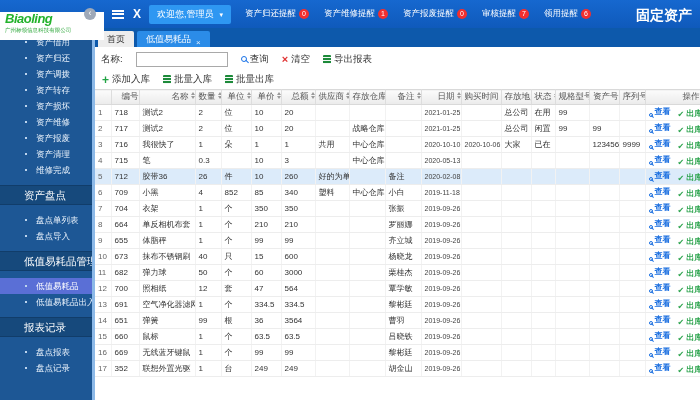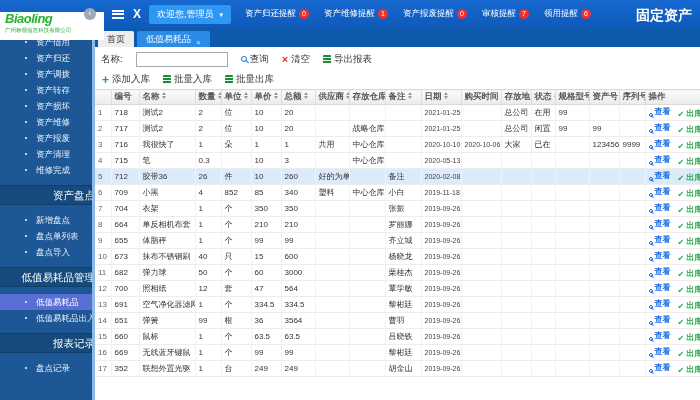--- a/index.html
+++ b/index.html
@@ -39,23 +39,23 @@
   .sidebar { position:absolute; top:28px; left:0; width:95px; bottom:0; background:#1d5795;
     overflow:hidden; z-index:3; }
   .sidebar::after { content:""; position:absolute; top:0; right:0; width:3px; height:100%;
     background:#8cb9e8; }
   .side-item { height:16px; line-height:16px; font-size:8.5px; color:#e8f1fb;
     padding-left:36px; position:relative; cursor:pointer; white-space:nowrap; overflow:hidden; }
   .side-item::before { content:""; position:absolute; left:25px; top:7px; width:2px; height:2px;
     background:#bcd4ee; }
   .side-item.active { background:#5a6fd6; color:#fff; }
   .side-item.partial { margin-top:-10px; }
-  .side-header { height:20px; line-height:19px; font-size:10.5px; color:#fff; padding-left:16px;
+  .side-header { height:20px; line-height:19px; font-size:10.5px; color:#fff; padding-left:24px;
     background:#16497c; border-top:1px solid #113d6a; border-bottom:1px solid #113d6a;
-    margin:7px 0; cursor:pointer; white-space:nowrap; overflow:hidden;text-align:right; }
+    margin:7px 0; cursor:pointer; white-space:nowrap; overflow:hidden; }
 
   
   .tabstrip { position:absolute; top:28px; left:95px; right:0; height:19px; background:#0d59ab;
     display:flex; align-items:flex-end; padding-left:3px; gap:3px; z-index:2; }
   .tab { height:16px; line-height:16px; font-size:9px; padding:0 9px; border-radius:2px 2px 0 0;
     background:#ededed; color:#333; cursor:pointer; white-space:nowrap; display:flex;
     align-items:flex-end; gap:5px; }
   .tab.active { background:#2b8ce8; color:#fff; }
   .tab .tab-close { font-size:8px; line-height:8px; opacity:.85; cursor:pointer; }
 
@@ -75,22 +75,22 @@
   .ic-mag::after { content:""; position:absolute; width:4px; height:1.4px; background:#1a73e8;
     right:-3px; bottom:-1.5px; transform:rotate(42deg); }
   .ic-x { color:#e03131; font-weight:bold; font-size:11px; line-height:9px; }
   .ic-xls { display:inline-block; width:8px; height:9px; border-radius:1px; background-color:#1d8a3a;
     background-image:repeating-linear-gradient(0deg,rgba(255,255,255,.95) 0 1px,transparent 1px 3px); }
   .ic-plus { color:#21a344; font-weight:bold; font-size:12px; line-height:10px; }
 
   
   table { border-collapse:collapse; table-layout:fixed; width:605px; }
   thead th { background:linear-gradient(#fbfbfb,#ebebeb); border-bottom:1px solid #d9d9d9;
-    border-top:1px solid #d9d9d9; border-right:1px solid #ddd; height:15px; font-weight:bold;
-    color:#555; font-size:8.5px; text-align:left; padding:0 0 0 3px; white-space:nowrap;
+    border-top:1px solid #d9d9d9; border-right:1px solid #ddd; height:15px; font-weight:normal;
+    color:#555; font-size:8.5px; text-align:right; padding:0 0 0 3px; white-space:nowrap;
     overflow:hidden; cursor:default; }
   tbody td { height:16px; border-bottom:1px solid #ededed; border-right:1px solid #f2f2f2;
     padding:0 0 0 3px; color:#333; font-size:8px; white-space:nowrap; overflow:hidden; }
   tbody td.rownum { color:#666; }
   tbody td.sm { font-size:7px; color:#444; }
   tr.hl td { background:#dcebfa; }
   .sort { display:inline-block; margin-left:2px; vertical-align:0; }
   .sort i { display:block; width:0; height:0; border-left:2.5px solid transparent;
     border-right:2.5px solid transparent; }
   .sort .up { border-bottom:3px solid #999; margin-bottom:1px; }
@@ -155,27 +155,27 @@
       <div class="side-item">资产借用</div>
       <div class="side-item">资产归还</div>
       <div class="side-item">资产调拨</div>
       <div class="side-item">资产转存</div>
       <div class="side-item">资产损坏</div>
       <div class="side-item">资产维修</div>
       <div class="side-item">资产报废</div>
       <div class="side-item">资产清理</div>
       <div class="side-item">维修完成</div>
       <div class="side-header">资产盘点</div>
-      <div class="side-item">新增盘点</div>
       <div class="side-item">盘点单列表</div>
       <div class="side-item">盘点导入</div>
       <div class="side-header">低值易耗品管理</div>
       <div class="side-item active">低值易耗品</div>
       <div class="side-item">低值易耗品出入记录</div>
       <div class="side-header">报表记录</div>
+      <div class="side-item">盘点报表</div>
       <div class="side-item">盘点记录</div>
     </div>
 
   <div class="tabstrip">
       <div class="tab">
         <span>首页</span>
       </div>
       <div class="tab active">
         <span>低值易耗品</span>
         <span class="tab-close">×</span>

